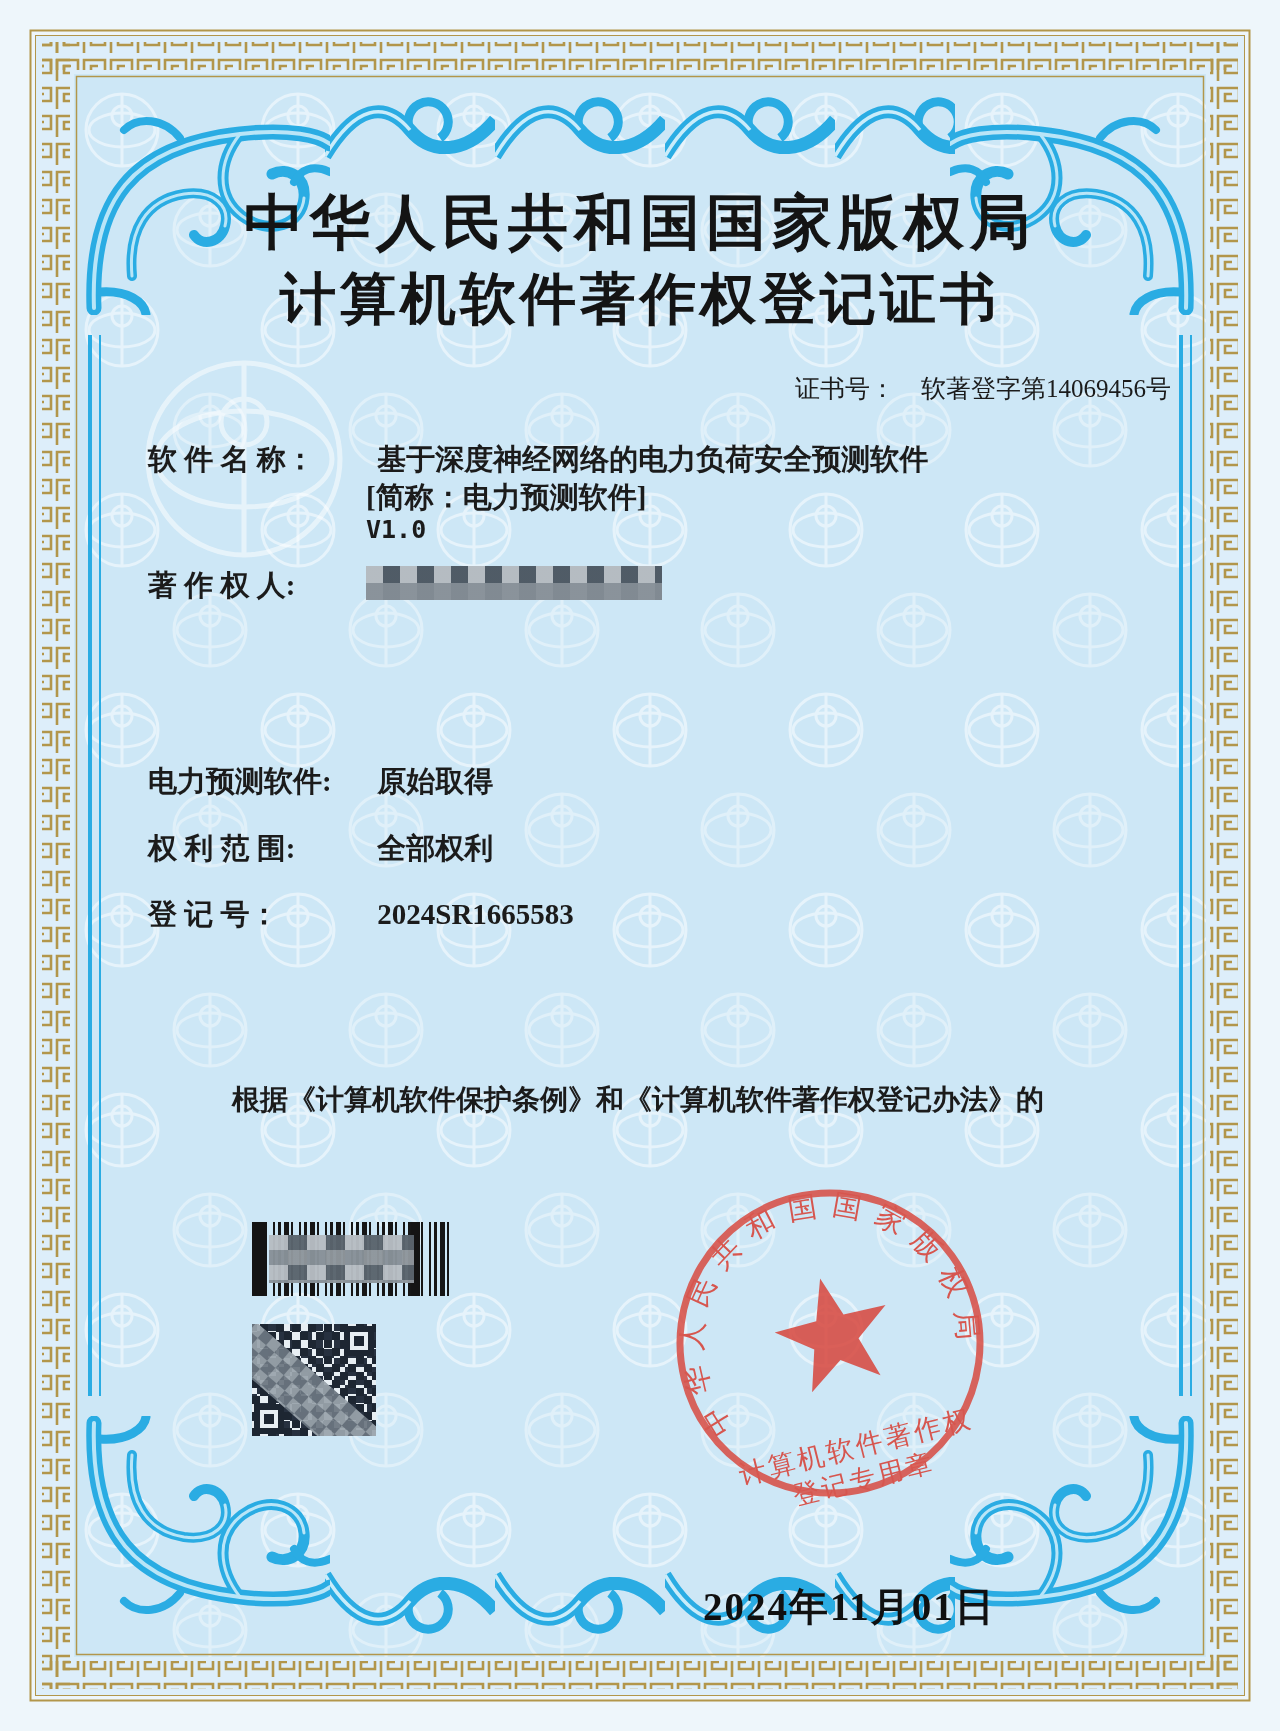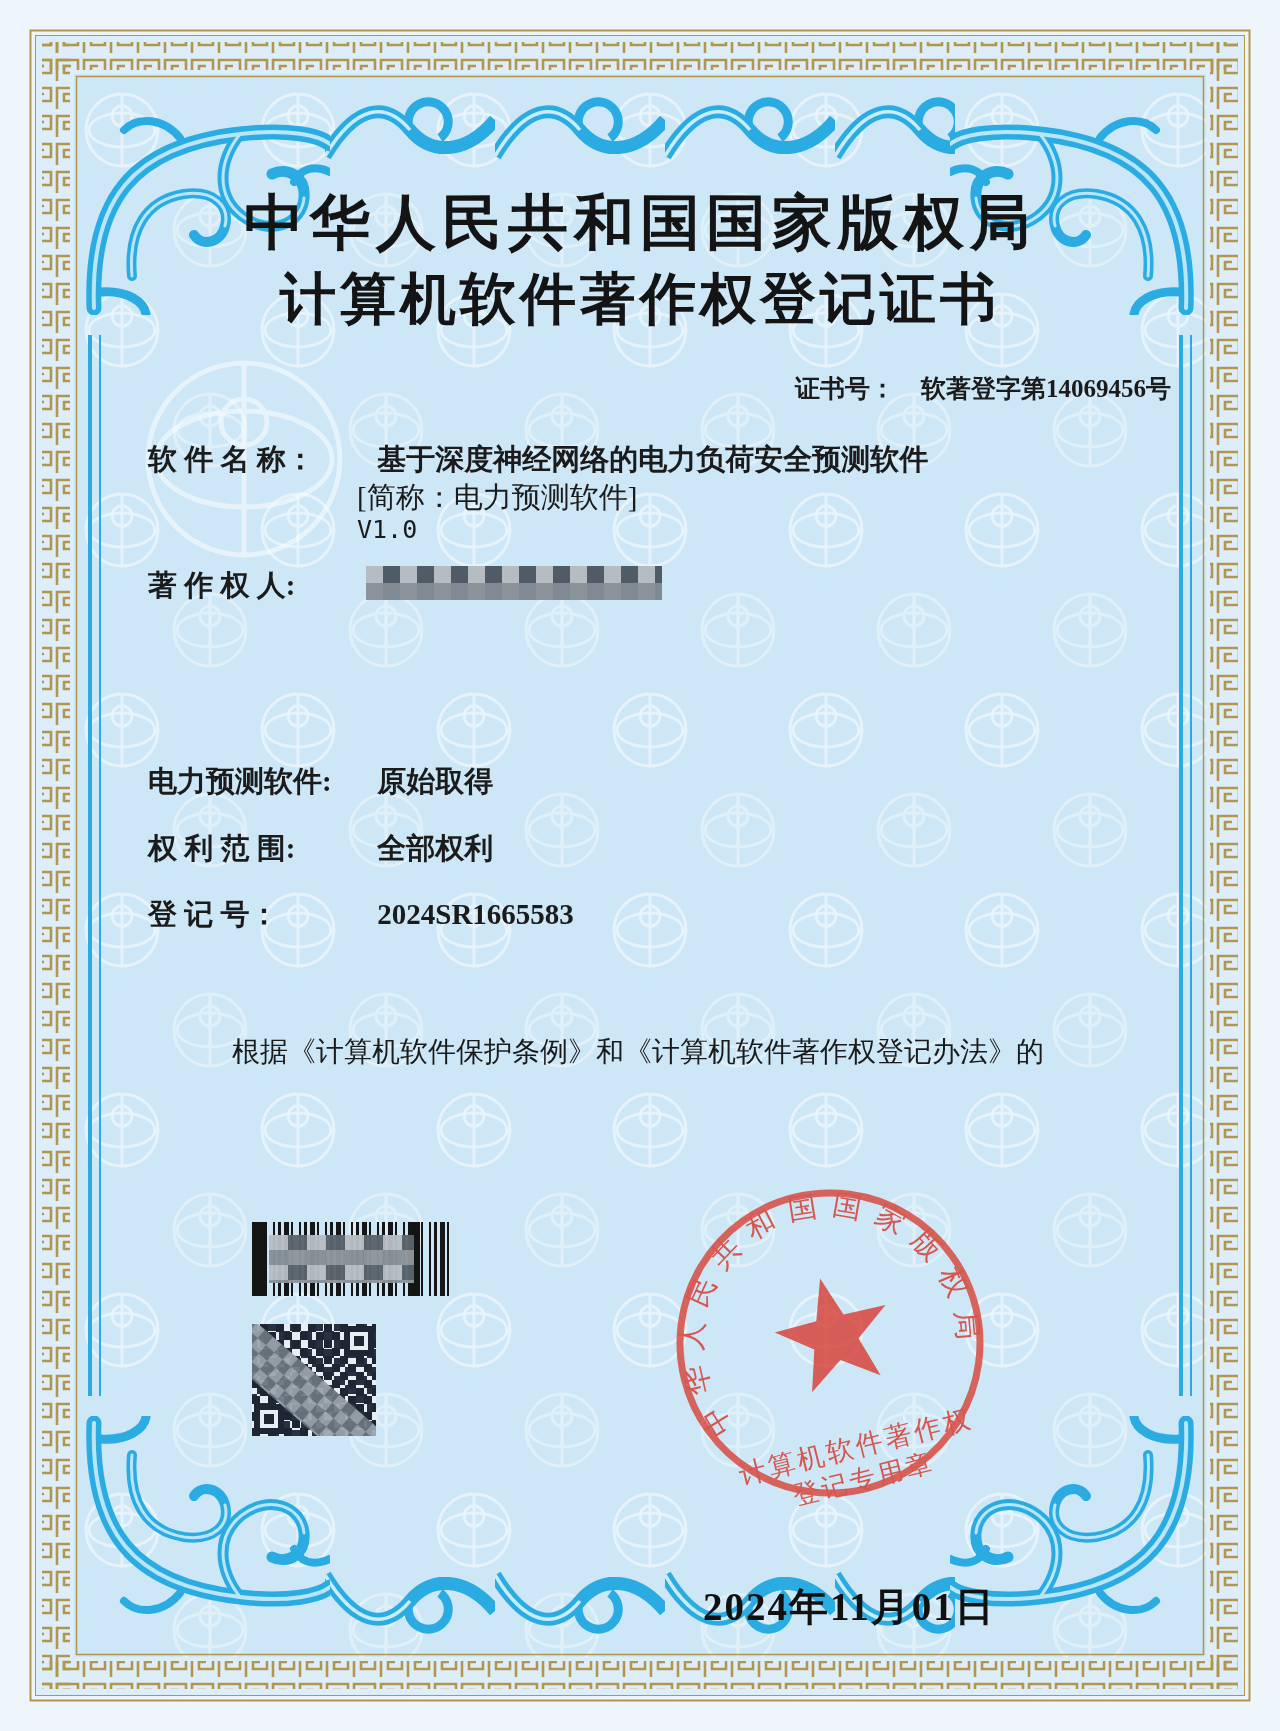--- a/index.html
+++ b/index.html
@@ -23,32 +23,32 @@
   .band{position:absolute;left:325px;width:630px;height:92px;z-index:2;}
   .band.top{top:86px;}
   .band.bottom{bottom:86px;transform:scaleY(-1);}
   .side-rule{position:absolute;top:335px;bottom:335px;width:7px;border-left:4px solid #2aace3;border-right:2px solid #2aace3;z-index:2;}
   .side-rule.left{left:88px;}
   .side-rule.right{right:88px;}
   
   .title{position:absolute;left:0;right:0;text-align:center;font-weight:bold;color:#141414;z-index:5;}
   .title.l1{top:183px;font-size:60px;letter-spacing:6px;}
   .title.l2{top:262px;font-size:56px;letter-spacing:4px;}
-  .certno{position:absolute;left:795px;top:372px;font-size:25px;font-weight:700;z-index:5;white-space:nowrap;}
+  .certno{position:absolute;left:795px;top:372px;font-size:25px;font-weight:400;z-index:5;white-space:nowrap;}
   .certno .lbl{margin-right:26px;}
   .field{position:absolute;left:148px;font-size:29px;font-weight:600;z-index:5;white-space:nowrap;}
   .field .flabel{display:inline-block;width:210px;}
   .field .fvalue{margin-left:12px;}
-  .subvalue{position:absolute;left:357px;font-size:29px;font-weight:400;z-index:5;white-space:nowrap;}
+  .subvalue{position:absolute;left:366px;font-size:29px;font-weight:700;z-index:5;white-space:nowrap;}
   .redacted{position:absolute;left:366px;top:566px;width:296px;height:34px;z-index:5;
     background:
       repeating-linear-gradient(90deg, rgba(255,255,255,.28) 0 17px, rgba(20,30,40,.18) 17px 34px),
       repeating-conic-gradient(#5d6974 0% 25%, #99a2aa 0% 50%);
     background-size:auto,34px 34px;}
-  .statement{position:absolute;left:148px;top:1016px;width:900px;font-size:28px;font-weight:400;line-height:72px;z-index:5;}
+  .statement{position:absolute;left:148px;top:1064px;width:900px;font-size:28px;font-weight:700;line-height:72px;z-index:5;}
   .statement .ln1{text-indent:3em;}
   
   .barcode{position:absolute;left:252px;top:1222px;width:198px;height:74px;z-index:5;
     background:repeating-linear-gradient(90deg,#161616 0 3px,transparent 3px 6px,#161616 6px 11px,transparent 11px 13px,#161616 13px 15px,transparent 15px 21px,#161616 21px 23px,transparent 23px 26px);}
   .barcode .edgeL{position:absolute;left:0;top:0;bottom:0;width:15px;background:#141414;}
   .barcode .edgeR{position:absolute;right:30px;top:0;bottom:0;width:9px;background:#141414;}
   .barcode .blur{position:absolute;left:17px;right:36px;top:13px;bottom:13px;opacity:.97;
     background:
       repeating-linear-gradient(90deg, rgba(255,255,255,.22) 0 19px, rgba(0,0,0,.12) 19px 38px),
       repeating-conic-gradient(#67727c 0% 25%, #a3abb2 0% 50%);

